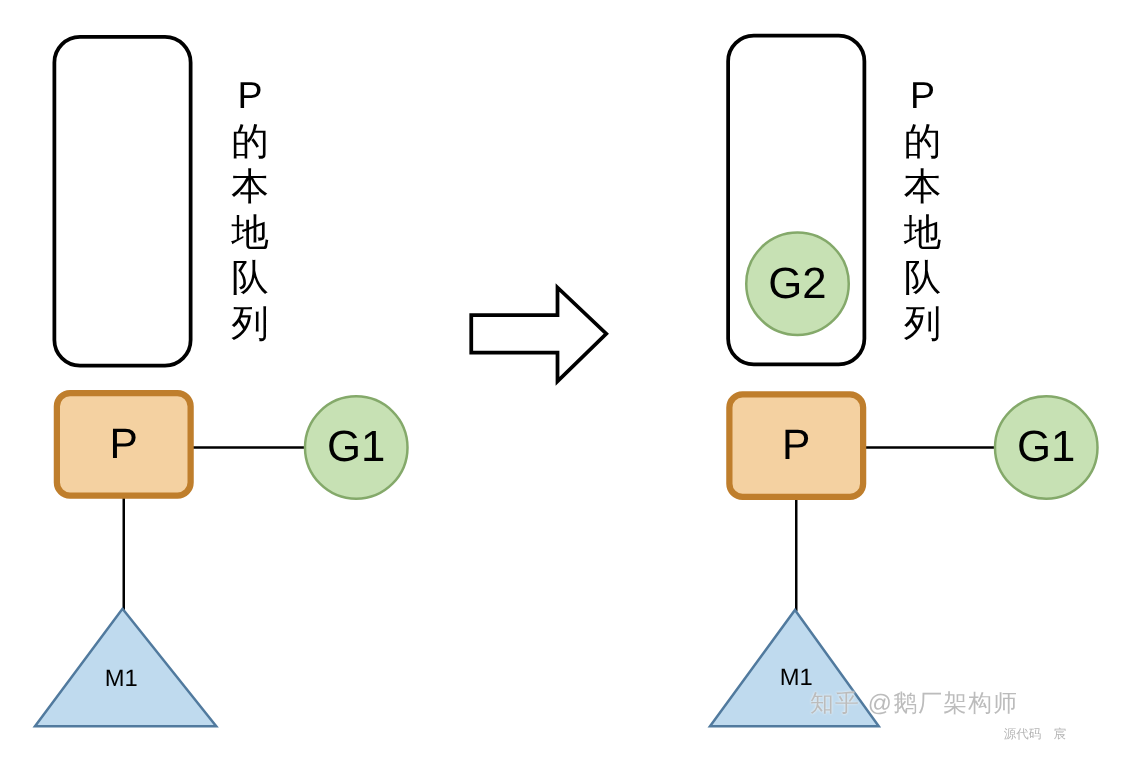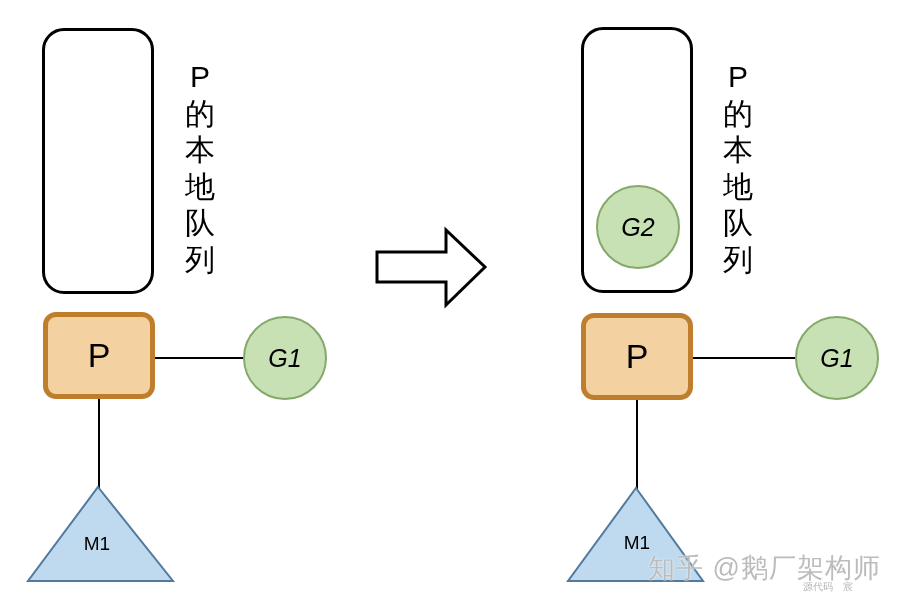--- a/index.html
+++ b/index.html
@@ -55,37 +55,36 @@
   .g-circle {
     position: absolute;
     width: 80px;
     height: 80px;
     background: #c7e1b4;
     border: 2px solid #84a96a;
     border-radius: 50%;
     display: flex;
     align-items: center;
     justify-content: center;
-    font-size: 25px;
+    font-size: 35px;
     color: #000000;
-    font-style: italic;
   }
   .m-label {
     position: absolute;
     width: 70px;
     text-align: center;
     font-size: 19px;
     color: #000000;
   }
   .wm-main {
     position: absolute;
     left: 648px;
     top: 550px;
     width: 245px;
-    font-size: 27px;
+    font-size: 19px;
     letter-spacing: 1px;
     color: #bcbcbc;
     text-shadow: 0 0 2px #ffffff;
     white-space: nowrap;
   }
   .wm-sub {
     position: absolute;
     left: 803px;
     top: 580px;
     font-size: 10px;

